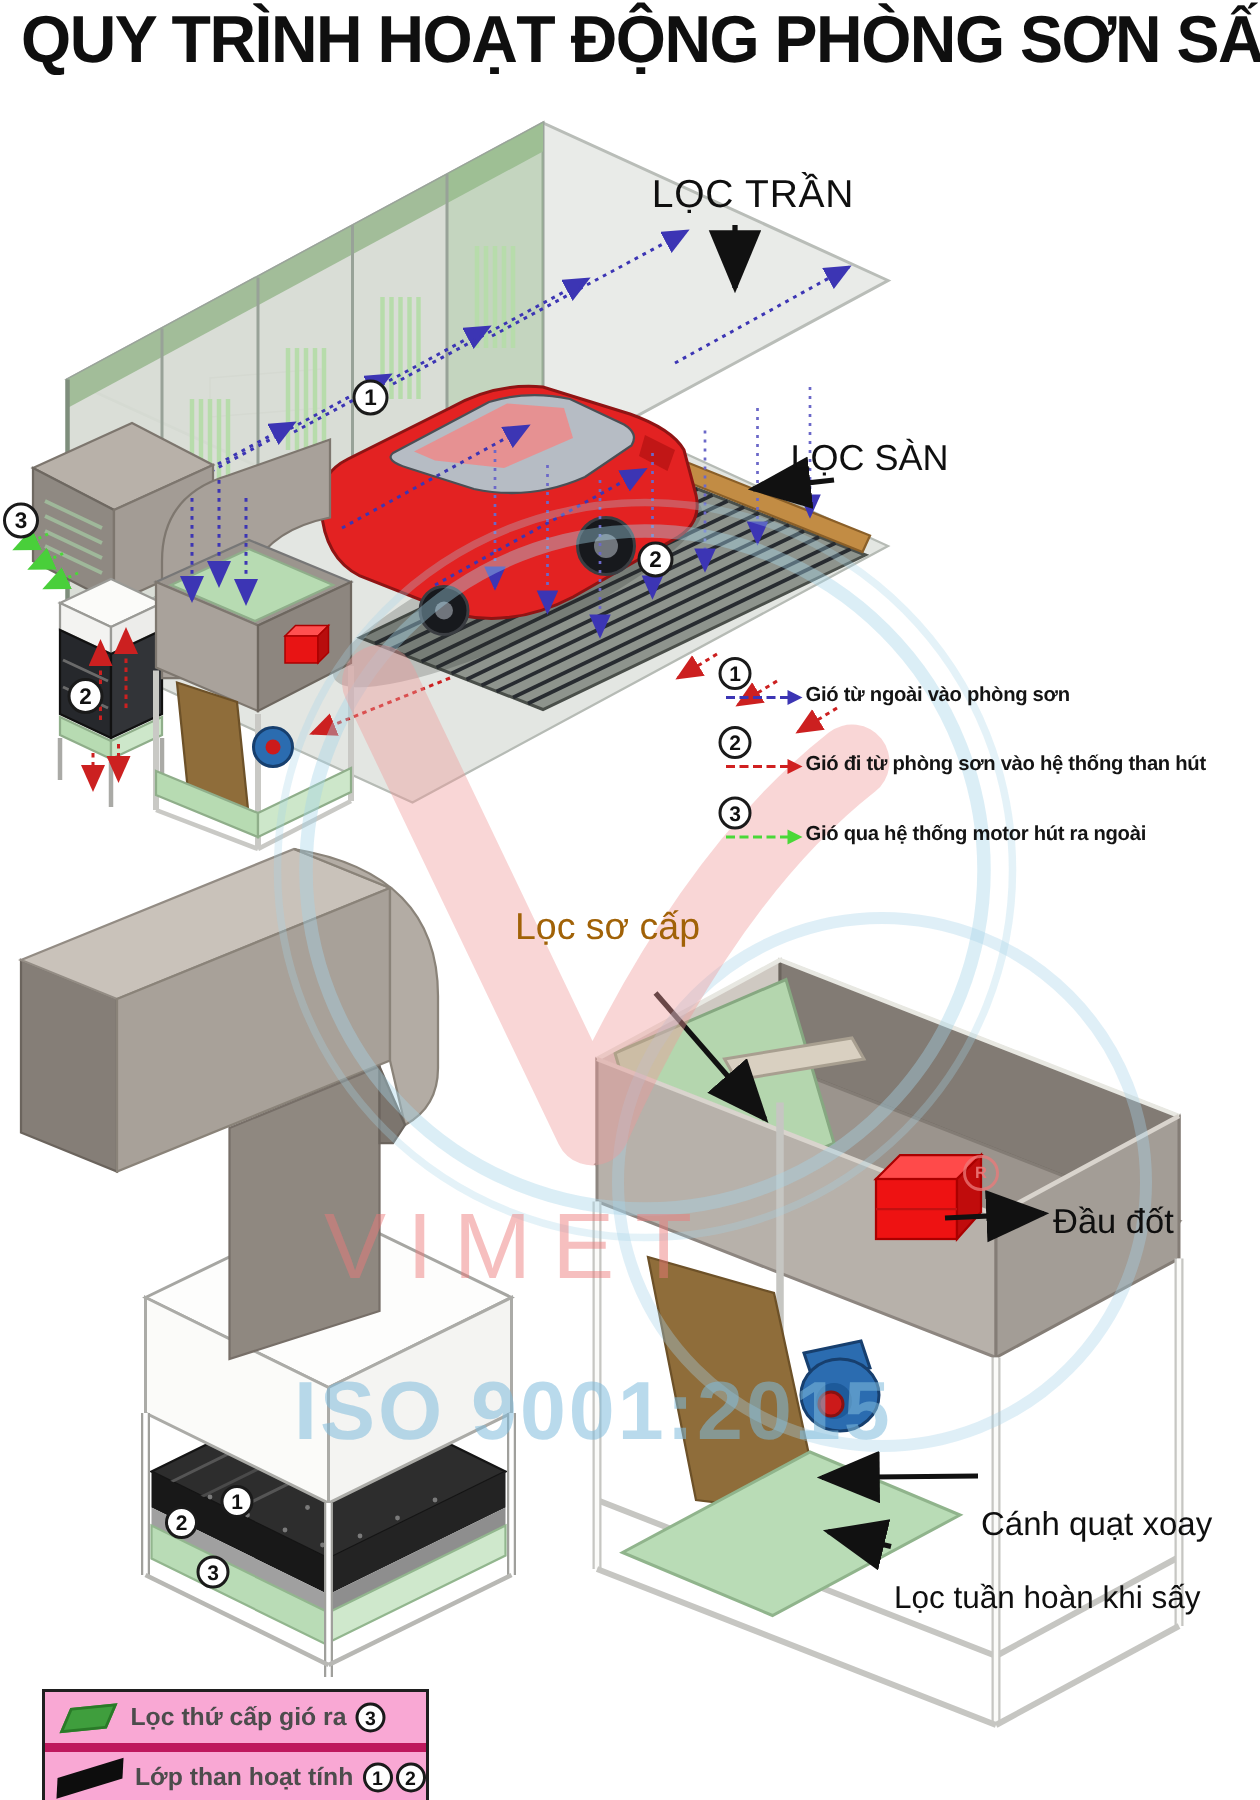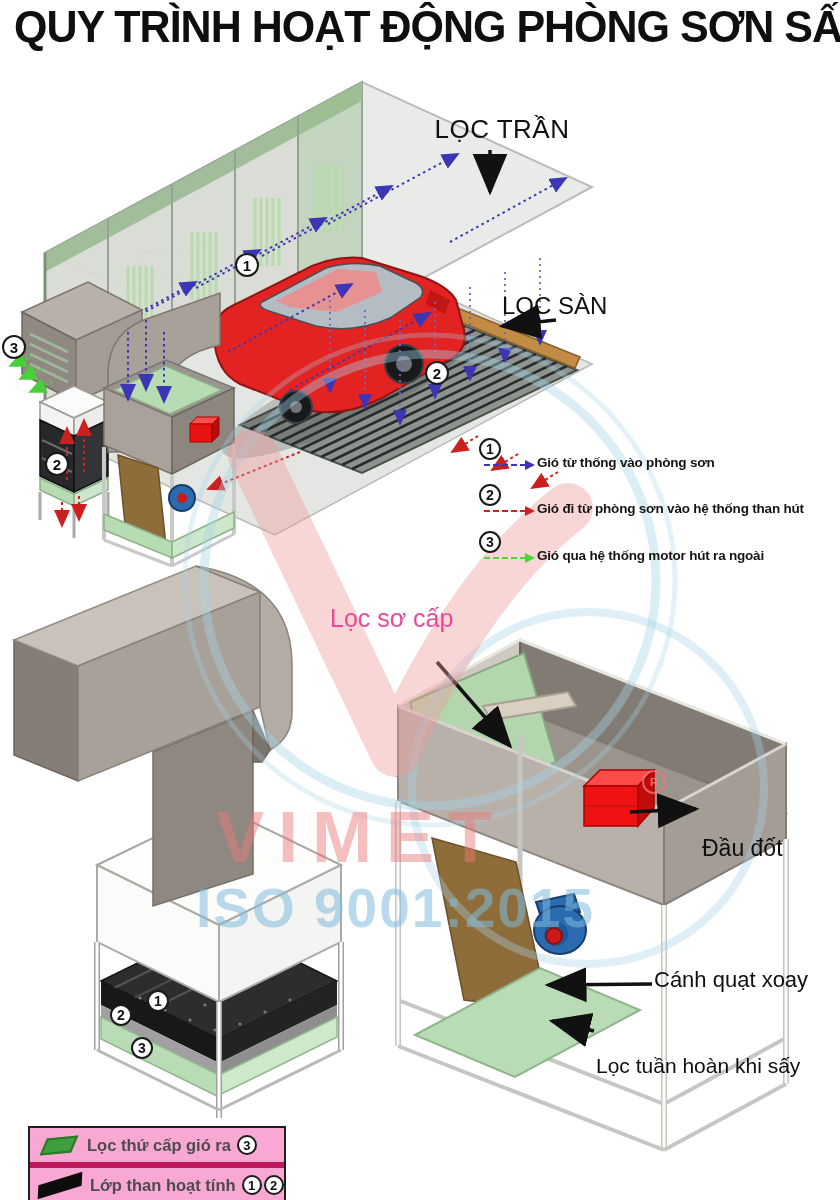--- a/index.html
+++ b/index.html
@@ -8,34 +8,34 @@
     font-family:"Liberation Sans", sans-serif;overflow:hidden;
   }
   .abs{position:absolute;}
   #title{
     left:14px;top:2px;font-size:43px;font-weight:bold;color:#0f0f0f;
     letter-spacing:-1px;white-space:nowrap;transform:scaleY(1.03);transform-origin:left top;
     z-index:4;
   }
   #diagram{position:absolute;left:0;top:0;z-index:1;}
   #watermark{position:absolute;left:0;top:0;width:840px;height:1200px;z-index:2;pointer-events:none;}
-  #wm-brand{left:216px;top:796px;font-size:72px;font-weight:bold;letter-spacing:14px;
+  #wm-brand{left:216px;top:796px;font-size:62px;font-weight:normal;letter-spacing:14px;
     color:rgba(236,122,122,0.48);white-space:nowrap;}
-  #wm-iso{left:196px;top:876px;font-size:55px;font-weight:bold;letter-spacing:2px;
+  #wm-iso{left:196px;top:908px;font-size:55px;font-weight:bold;letter-spacing:2px;
     color:rgba(128,188,220,0.55);white-space:nowrap;}
   #wm-reg{left:642px;top:770px;width:20px;height:20px;border:2px solid rgba(236,122,122,0.75);
     border-radius:50%;color:rgba(236,122,122,0.9);font-size:11px;font-weight:bold;
     display:flex;align-items:center;justify-content:center;}
   .label{position:absolute;z-index:4;color:#0f0f0f;font-weight:normal;white-space:nowrap;}
   #loc-tran{left:428px;top:114px;width:148px;text-align:center;font-size:26px;letter-spacing:0.5px;}
-  #loc-san{left:502px;top:292px;font-size:24px;}
-  #primary-label{left:330px;top:604px;width:150px;font-size:25px;
-    color:#ec4899;line-height:28px;white-space:normal;}
-  #burner-label{left:702px;top:835px;font-size:23px;}
-  #fan-label{left:654px;top:967px;font-size:22px;}
+  #loc-san{left:527px;top:292px;font-size:24px;}
+  #primary-label{left:330px;top:604px;width:150px;text-align:center;font-size:25px;
+    color:#a16207;line-height:28px;white-space:normal;}
+  #burner-label{left:702px;top:801px;font-size:23px;}
+  #fan-label{left:654px;top:1003px;font-size:22px;}
   #recirc-label{left:596px;top:1054px;font-size:21px;}
   .cnum{position:absolute;background:#fff;border:2px solid #1a1a1a;border-radius:50%;
     display:flex;align-items:center;justify-content:center;font-weight:bold;color:#111;
     z-index:4;box-sizing:border-box;}
   .d24{width:24px;height:24px;font-size:15px;}
   .d22{width:22px;height:22px;font-size:14px;}
   .d20{width:20px;height:20px;font-size:13px;}
   .flow-row{position:absolute;left:479px;height:42px;width:360px;z-index:4;}
   #flow1{top:438px;} #flow2{top:484px;} #flow3{top:531px;}
   .flow-row .cnum{left:0;top:0;}
@@ -363,21 +363,21 @@
 <div class="cnum d24" style="left:425px;top:361px;">2</div>
 <div class="cnum d24" style="left:2px;top:335px;">3</div>
 <div class="cnum d24" style="left:45px;top:452px;">2</div>
 <div class="cnum d22" style="left:147px;top:990px;">1</div>
 <div class="cnum d22" style="left:110px;top:1004px;">2</div>
 <div class="cnum d22" style="left:131px;top:1037px;">3</div>
 
 <div class="flow-row" id="flow1">
   <div class="cnum d22">1</div>
   <span class="flow-arrow"></span>
-  <div class="flow-text">Gió từ thống vào phòng sơn</div>
+  <div class="flow-text">Gió từ ngoài vào phòng sơn</div>
 </div>
 <div class="flow-row" id="flow2">
   <div class="cnum d22">2</div>
   <span class="flow-arrow"></span>
   <div class="flow-text">Gió đi từ phòng sơn vào hệ thống than hút</div>
 </div>
 <div class="flow-row" id="flow3">
   <div class="cnum d22">3</div>
   <span class="flow-arrow"></span>
   <div class="flow-text">Gió qua hệ thống motor hút ra ngoài</div>

